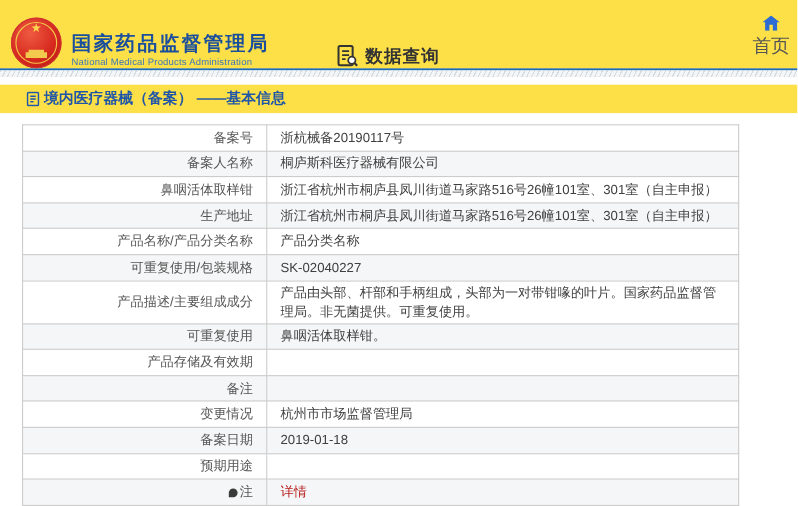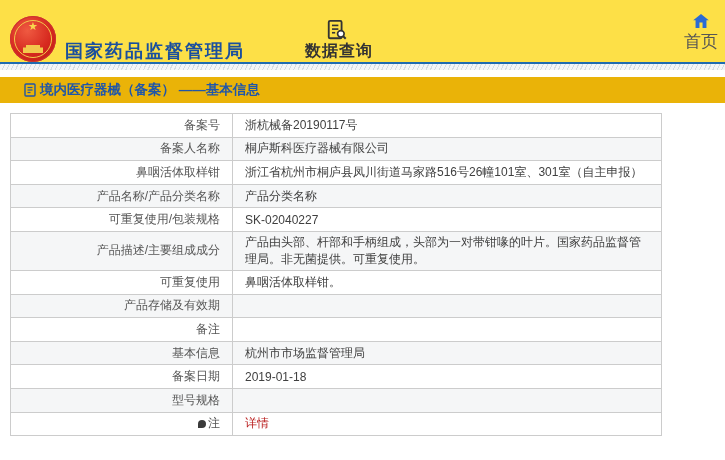--- a/index.html
+++ b/index.html
@@ -12,57 +12,58 @@
             background:radial-gradient(circle at 38% 32%, #ef5a41 0%, #d6281e 55%, #b81a10 100%);
             position:relative; flex:0 0 auto; box-shadow:0 0 0 1px #c33 inset; }
   .emblem::before { content:""; position:absolute; inset:4px; border:1.5px solid #f2c94c; border-radius:50%; }
   .emblem::after { content:"★"; position:absolute; top:5px; left:50%; transform:translateX(-50%);
                    color:#f9d64e; font-size:11px; line-height:11px; }
   .emblem .gate { position:absolute; left:50%; bottom:9px; transform:translateX(-50%);
                   width:20px; height:10px; background:#f2c94c; clip-path:polygon(0 100%,0 45%,15% 45%,15% 20%,85% 20%,85% 45%,100% 45%,100% 100%); }
   .brand { margin-left:9px; }
   .brand-cn { color:#1a4f9e; font-size:18px; font-weight:bold; letter-spacing:2px; line-height:22px; }
   .brand-en { color:#3a76b8; font-size:8.6px; line-height:12px; letter-spacing:.2px; }
-  .nav-query { display:flex; align-items:center; margin-left:60px; cursor:pointer;flex-direction:column; }
+  .nav-query { display:flex; align-items:center; margin-left:60px; cursor:pointer; }
   .nav-query .q-icon { width:22px; height:22px; margin-right:5px; }
   .nav-query .q-label { font-size:16px; color:#333; font-weight:600; letter-spacing:1px; }
   .home-box { position:absolute; right:7px; top:14px; width:34px; text-align:center; cursor:pointer; }
   .home-box .h-icon { width:16px; height:14px; display:block; margin:0 auto 2px; }
   .home-box .h-label { font-size:17px; color:#555; }
 
   
   .blue-rule { height:2px; background:#1f6bb0; }
   .hatch { height:6px; background:repeating-linear-gradient(115deg,#d4dbe1 0,#d4dbe1 1px,#f3f5f7 1px,#f3f5f7 4px); }
   .spacer7 { height:7px; background:#fff; }
   .spacer10 { height:10px; background:#fff; }
 
   
-  .section-bar { height:26px; background:#eab308; display:flex; align-items:center; padding-left:24px; }
+  .section-bar { height:26px; background:#fde047; display:flex; align-items:center; padding-left:24px; }
   .doc-icon { width:12px; height:14px; margin-right:4px; flex:0 0 auto; }
   .section-title { color:#2056a8; font-size:13.5px; font-weight:bold; }
 
   
-  .info-table { margin-left:10px; width:652px; border-collapse:collapse; table-layout:fixed; }
+  .info-table { margin-left:20px; width:652px; border-collapse:collapse; table-layout:fixed; }
   .info-table td { border:1px solid #ccc; height:23.6px; font-size:12px; padding:2px 12px; vertical-align:middle; }
   .info-table td.lbl { width:222px; text-align:right; color:#555; }
   .info-table td.val { color:#404040; text-align:left; }
   .info-table tr:nth-child(even) td { background:#f5f6f7; }
   .info-table tr:nth-child(odd) td { background:#fff; }
   .info-table a { color:#b91c1c; text-decoration:none; }
   .note-dot { display:inline-block; width:8px; height:8px; border-radius:50% 50% 50% 0; background:#3a3a3a; margin-right:2px; vertical-align:-1px; }
 </style>
 </head>
 <body>
 
 <div class="header">
   <div class="emblem">
       <span class="gate"></span>
     </div>
   <div class="brand">
     <div class="brand-cn">国家药品监督管理局</div>
+    <div class="brand-en">National Medical Products Administration</div>
   </div>
   <div class="nav-query">
     <svg class="q-icon" viewBox="0 0 24 24">
       <rect x="3" y="2" width="14" height="19" rx="1.5" fill="none" stroke="#333" stroke-width="2"></rect>
       <line x1="6.5" y1="7" x2="13.5" y2="7" stroke="#333" stroke-width="1.8"></line>
       <line x1="6.5" y1="11" x2="13.5" y2="11" stroke="#333" stroke-width="1.8"></line>
       <line x1="6.5" y1="15" x2="10" y2="15" stroke="#333" stroke-width="1.8"></line>
       <circle cx="16.2" cy="16.2" r="3.6" fill="#fff" stroke="#333" stroke-width="1.8"></circle>
       <line x1="18.8" y1="18.8" x2="21.5" y2="21.5" stroke="#333" stroke-width="2.2"></line>
     </svg>
@@ -100,20 +101,24 @@
       </tr>
       <tr>
         <td class="lbl">备案人名称</td>
         <td class="val">桐庐斯科医疗器械有限公司</td>
       </tr>
       <tr>
         <td class="lbl">鼻咽活体取样钳</td>
         <td class="val">浙江省杭州市桐庐县凤川街道马家路516号26幢101室、301室（自主申报）</td>
       </tr>
       <tr>
+        <td class="lbl">生产地址</td>
+        <td class="val">浙江省杭州市桐庐县凤川街道马家路516号26幢101室、301室（自主申报）</td>
+      </tr>
+      <tr>
         <td class="lbl">产品名称/产品分类名称</td>
         <td class="val">产品分类名称</td>
       </tr>
       <tr>
         <td class="lbl">可重复使用/包装规格</td>
         <td class="val">SK-02040227</td>
       </tr>
       <tr>
         <td class="lbl">产品描述/主要组成成分</td>
         <td class="val">产品由头部、杆部和手柄组成，头部为一对带钳喙的叶片。国家药品监督管理局。非无菌提供。可重复使用。</td>
@@ -124,29 +129,29 @@
       </tr>
       <tr>
         <td class="lbl">产品存储及有效期</td>
         <td class="val"></td>
       </tr>
       <tr>
         <td class="lbl">备注</td>
         <td class="val"></td>
       </tr>
       <tr>
-        <td class="lbl">基本信息</td>
+        <td class="lbl">变更情况</td>
         <td class="val">杭州市市场监督管理局</td>
       </tr>
       <tr>
         <td class="lbl">备案日期</td>
         <td class="val">2019-01-18</td>
       </tr>
       <tr>
-        <td class="lbl">型号规格</td>
+        <td class="lbl">预期用途</td>
         <td class="val"></td>
       </tr>
       <tr>
         <td class="lbl"><span class="note-dot"></span>注</td>
         <td class="val"><a href="#">详情</a></td>
       </tr>
     </tbody>
 </table>
 
 </body></html>

